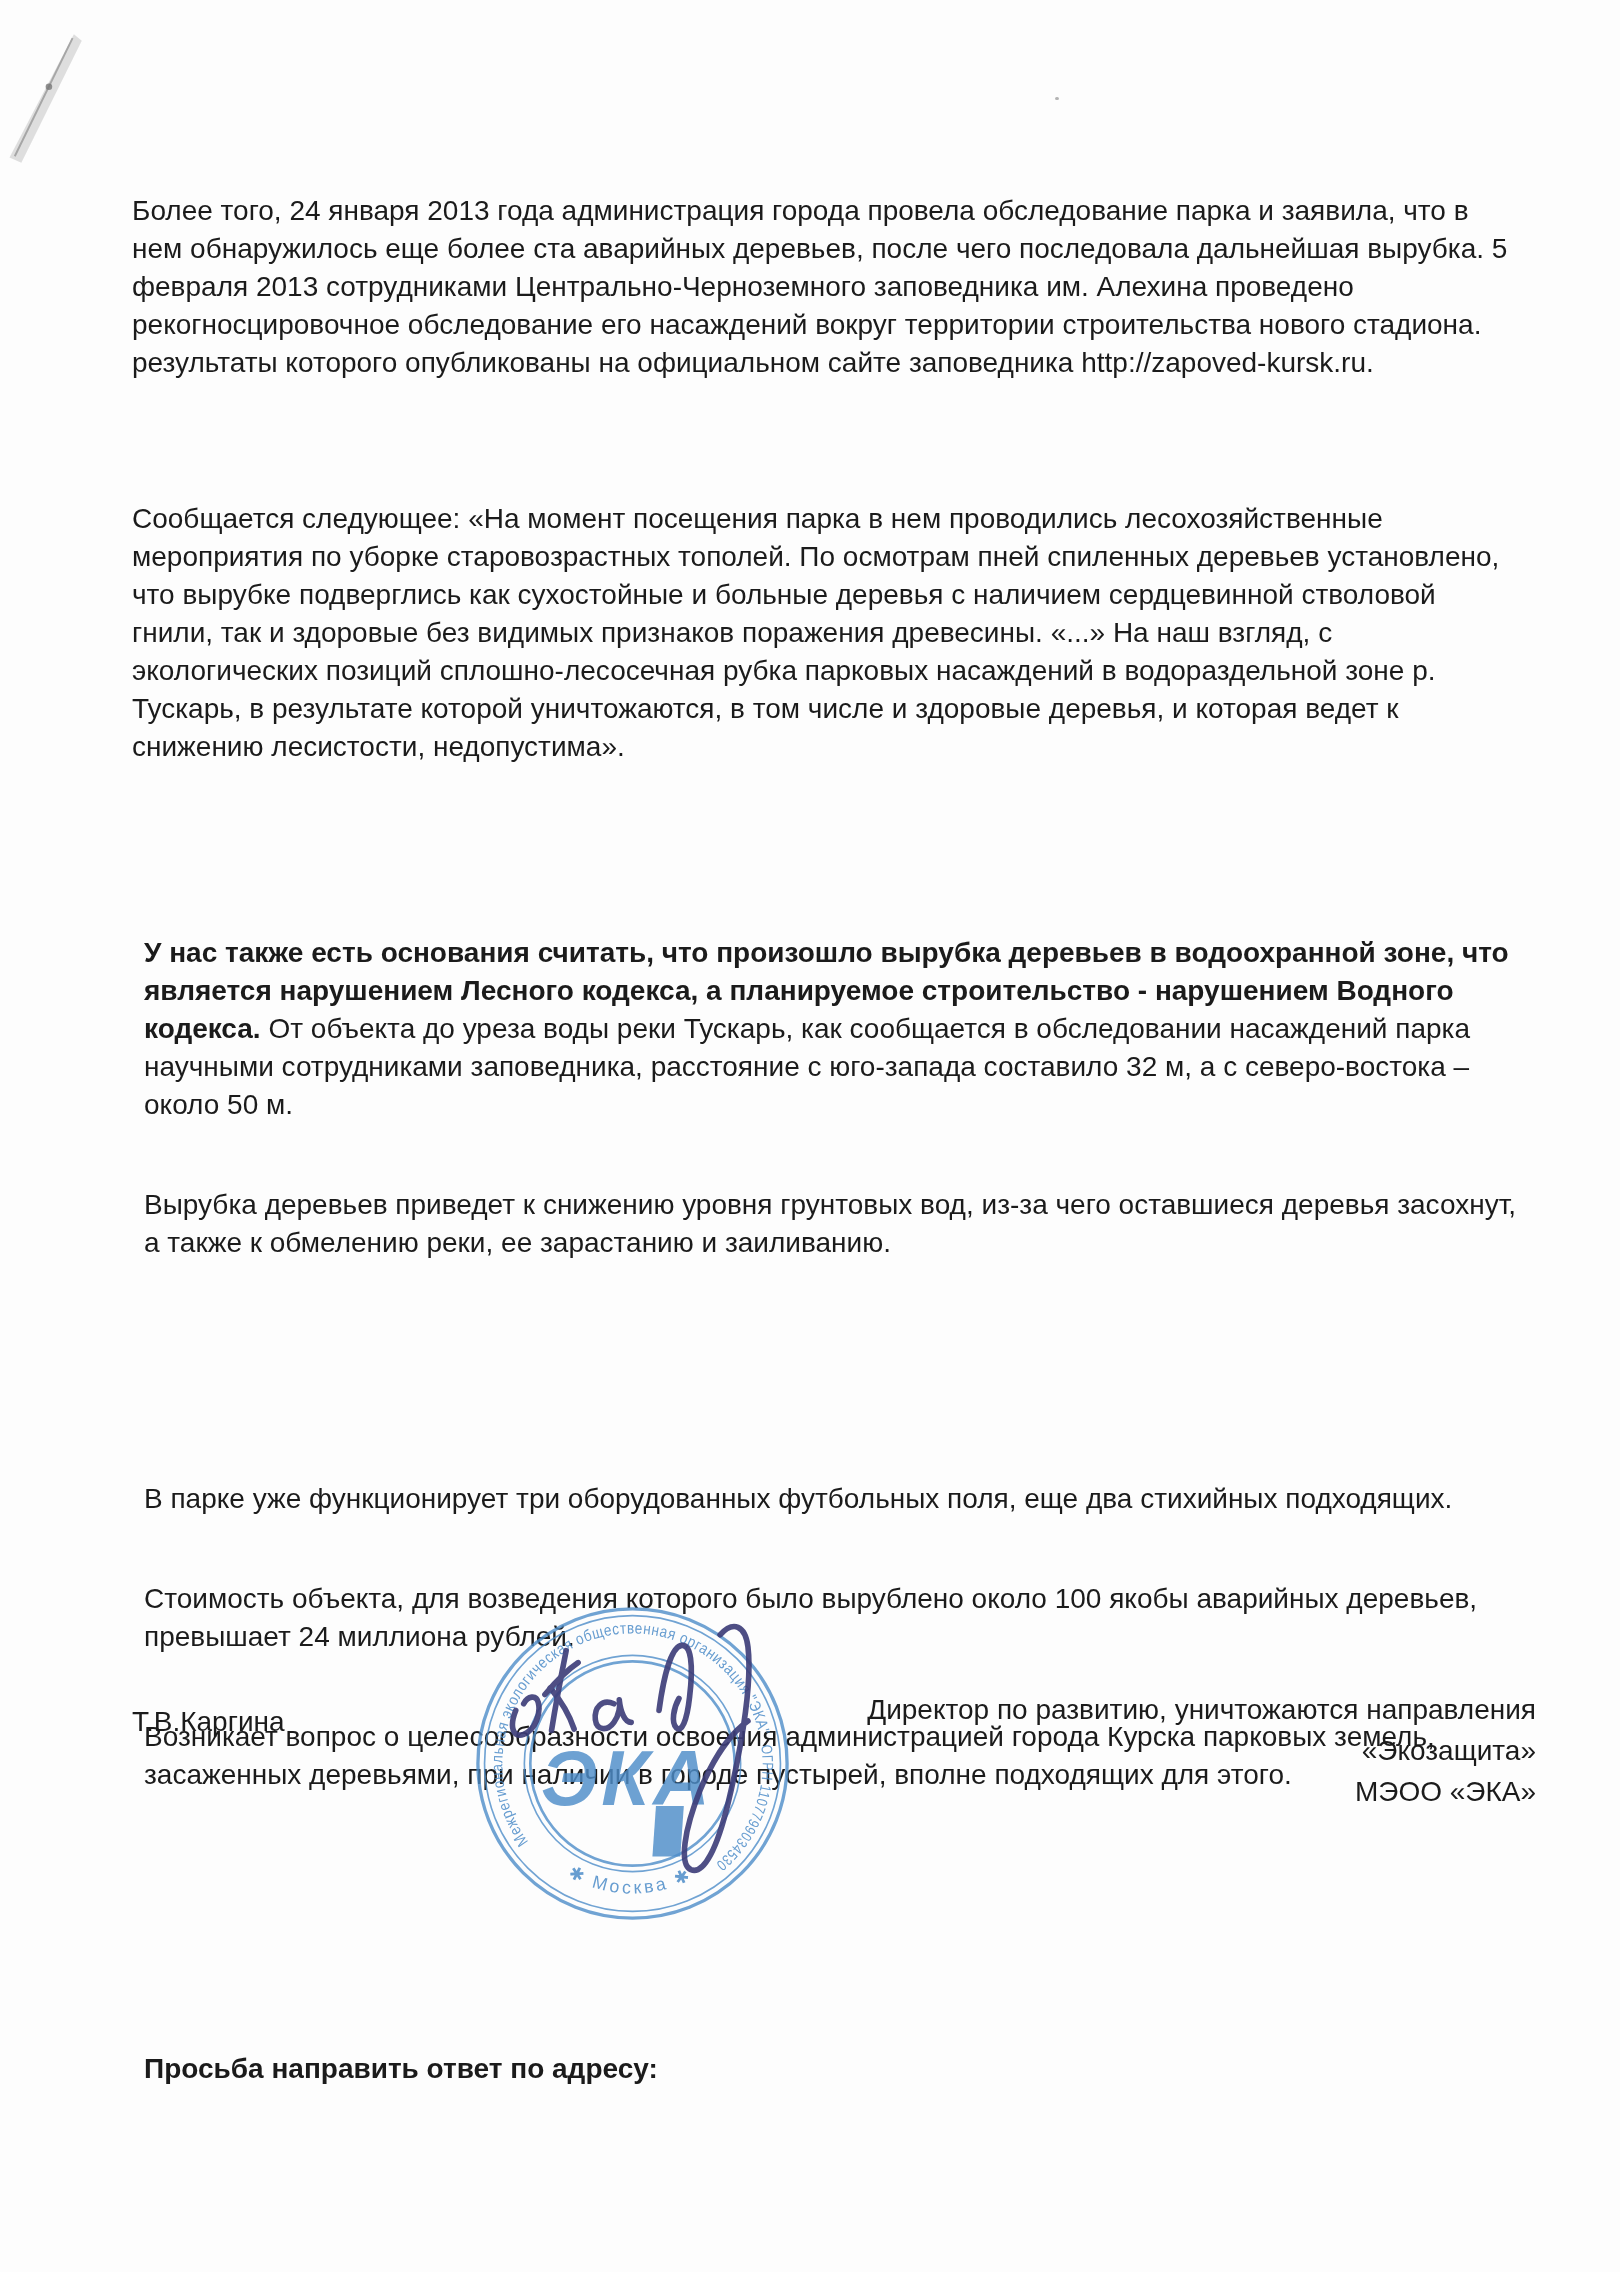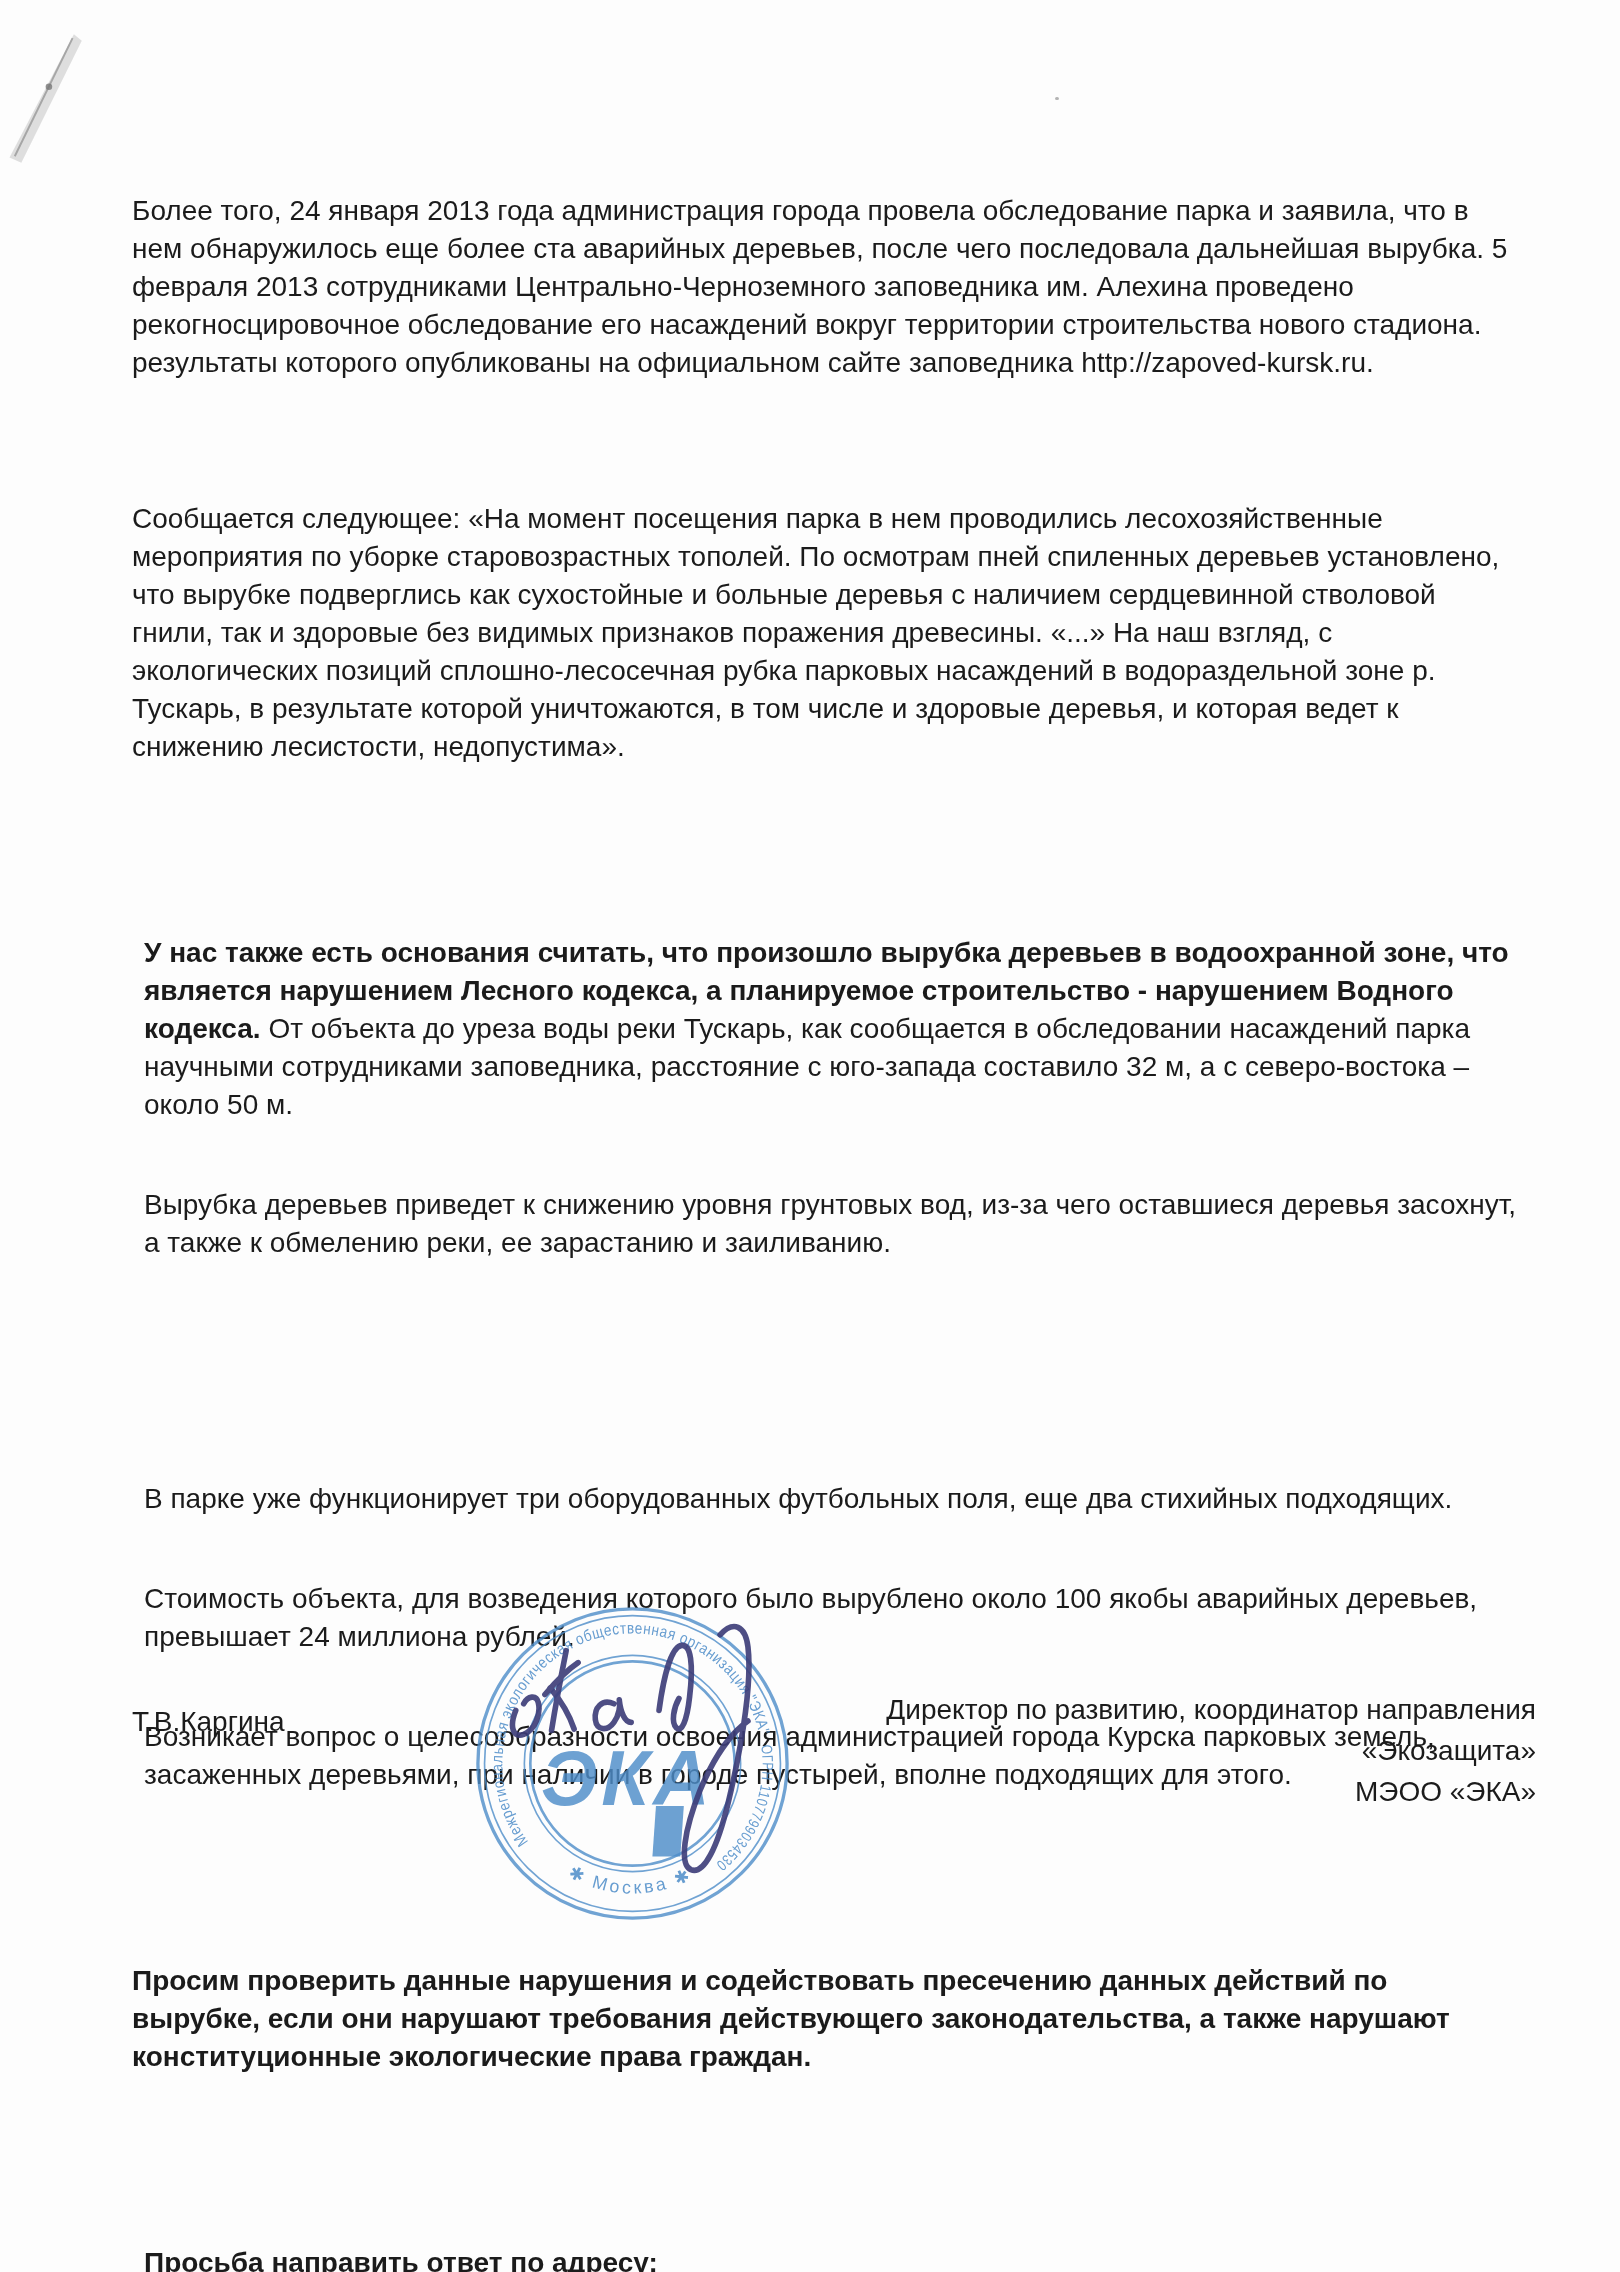--- a/index.html
+++ b/index.html
@@ -70,35 +70,32 @@
     </div>
 
     <div class="para">
       <div class="sub">В  парке уже функционирует три оборудованных футбольных поля, еще два стихийных подходящих.</div>
       <div class="sub">Стоимость объекта, для возведения которого было вырублено около 100 якобы аварийных  деревьев,
 превышает 24 миллиона рублей.</div>
       <div class="sub">Возникает вопрос о целесообразности освоения администрацией города Курска парковых земель,
 засаженных деревьями, при наличии в городе пустырей, вполне подходящих для этого.</div>
     </div>
 
-    <p class="para b"><span>Просим проверить данные нарушения и содействовать пресечению данных действий по
-вырубке, если они нарушают требования действующего законодательства, а также нарушают
-конституционные экологические права граждан.</span></p>
 
     <div class="para">
       <div class="sub b">Просьба направить ответ по адресу:</div>
       
     </div>
 
   </div>
 
   <div class="signer-name">Т.В.Каргина</div>
 
   <div class="sign-title">
-    <div>Директор по развитию, координатор направления</div>
+    <div>Директор по развитию, уничтожаются направления</div>
     <div>«Экозащита»</div>
     <div>МЭОО «ЭКА»</div>
   </div>
 
   <div class="stamp-wrap">
     <svg width="345" height="345" viewBox="0 0 520 520">
       <defs>
         <path id="arcTop" d="M103.5,378 A196,196 0 1 1 453,226" fill="none"></path>
         <path id="arcOgrn" d="M454.1,232.7 A196,196 0 0 1 378,416.5" fill="none"></path>
         <path id="arcCity" d="M162,429.7 A196,196 0 0 0 358,429.7" fill="none"></path>

